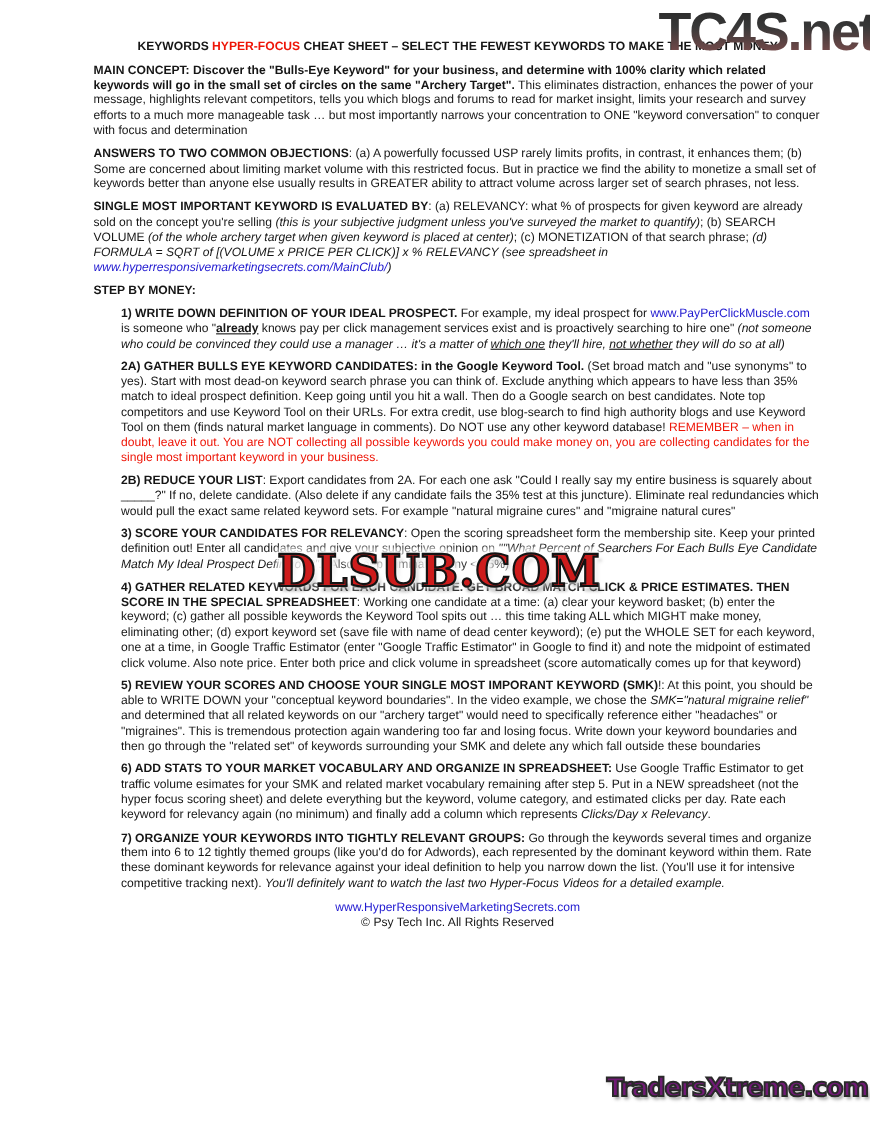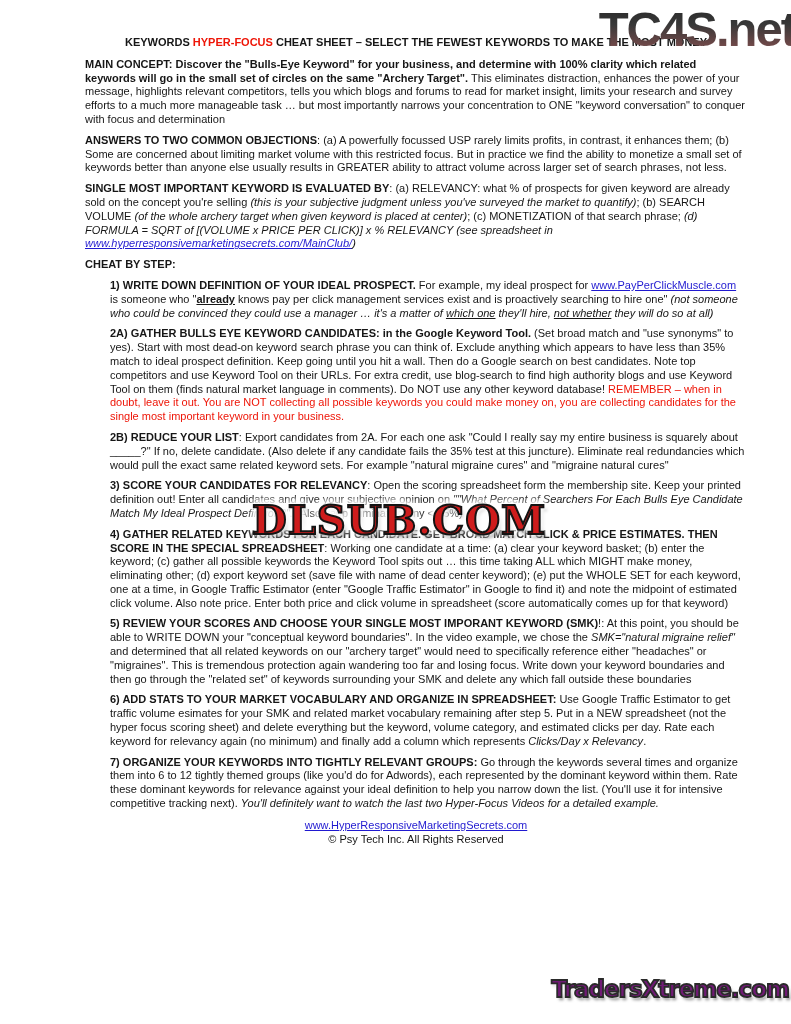--- a/index.html
+++ b/index.html
@@ -17,21 +17,21 @@
     font-size:11px;line-height:13.8px;
   }
   .blk{margin:0 0 7px 0;}
   .blk-title{text-align:center;font-weight:bold;margin-bottom:8px;}
   .blk-step{margin-left:25px;}
   .blk-footer{text-align:center;margin-bottom:0;line-height:14.5px;}
   .seg-b{font-weight:bold;}
   .seg-i{font-style:italic;}
   .seg-r{color:#ee1507;}
   .seg-u{text-decoration:underline;}
-  .seg-l{color:#2019d0;text-decoration:underline;cursor:pointer;}
+  .seg-l{color:#2019d0;cursor:pointer;}
   
   .wm{position:absolute;white-space:nowrap;pointer-events:none;}
   #wm-tc4s{
     top:1px;right:-4px;
     font-family:"Liberation Sans", sans-serif;
     font-weight:bold;font-size:49px;letter-spacing:-2px;
     background:linear-gradient(to bottom,#262626 0%,#383838 42%,#6d4848 78%,#a28585 100%);
     -webkit-background-clip:text;background-clip:text;color:transparent;
     filter:blur(0.4px);
     z-index:5;
@@ -62,21 +62,21 @@
   }
 </style>
 </head>
 <body>
 
 <div id="doc-body">
     <div class="blk blk-title"><span class="seg-b">KEYWORDS </span><span class="seg-b seg-r">HYPER-FOCUS</span><span class="seg-b"> CHEAT SHEET – SELECT THE FEWEST KEYWORDS TO MAKE THE MOST MONEY</span></div>
     <div class="blk blk-para"><span class="seg-b">MAIN CONCEPT</span><span class="seg-b">:  </span><span class="seg-b">Discover the "Bulls-Eye Keyword" for your business, and determine with 100% clarity which related keywords will go in the small set of circles on the same "Archery Target".</span><span>  This eliminates distraction, enhances the power of your message, highlights relevant competitors, tells you which blogs and forums to read for market insight, limits your research and survey efforts to a much more manageable task … but most importantly narrows your concentration to ONE "keyword conversation" to conquer with focus and determination</span></div>
     <div class="blk blk-para"><span class="seg-b">ANSWERS TO TWO COMMON OBJECTIONS</span><span>:  (a) A powerfully focussed USP rarely limits profits, in contrast, it enhances them; (b) Some are concerned about limiting market volume with this restricted focus.  But in practice we find the ability to monetize a small set of keywords better than anyone else usually results in GREATER ability to attract volume across larger set of search phrases, not less.</span></div>
     <div class="blk blk-para"><span class="seg-b">SINGLE MOST IMPORTANT KEYWORD IS EVALUATED BY</span><span>: (a) RELEVANCY: what % of prospects for given keyword are already sold on the concept you're selling </span><span class="seg-i">(this is your subjective judgment unless you've surveyed the market to quantify)</span><span>; (b) SEARCH VOLUME </span><span class="seg-i">(of the whole archery target when given keyword is placed at center)</span><span>; (c) MONETIZATION of that search phrase; </span><span class="seg-i">(d) FORMULA = SQRT of [(VOLUME x PRICE PER CLICK)] x % RELEVANCY  (see spreadsheet in </span><span class="seg-l seg-i">www.hyperresponsivemarketingsecrets.com/MainClub/</span><span class="seg-i">)</span></div>
-    <div class="blk blk-para"><span class="seg-b">CHEAT BY STEP</span><span class="seg-b">:</span></div>
+    <div class="blk blk-para"><span class="seg-b">STEP BY MONEY</span><span class="seg-b">:</span></div>
     <div class="blk blk-step"><span class="seg-b">1) WRITE DOWN DEFINITION OF YOUR IDEAL PROSPECT.</span><span>  For example, my ideal prospect for </span><span class="seg-l">www.PayPerClickMuscle.com</span><span> is someone who "</span><span class="seg-b seg-u">already</span><span> knows pay per click management services exist and is proactively searching to hire one"  </span><span class="seg-i">(not someone who could be convinced they could use a manager … it's a matter of </span><span class="seg-i seg-u">which one</span><span class="seg-i"> they'll hire, </span><span class="seg-i seg-u">not whether</span><span class="seg-i"> they will do so at all)</span></div>
     <div class="blk blk-step"><span class="seg-b">2A) GATHER BULLS EYE KEYWORD CANDIDATES:  in the Google Keyword Tool.</span><span>  (Set broad match and "use synonyms" to yes).  Start with most dead-on keyword search phrase you can think of.  Exclude anything which appears to have less than 35% match to ideal prospect definition.  Keep going until you hit a wall.  Then do a Google search on best candidates. Note top competitors and use Keyword Tool on their URLs.  For extra credit, use blog-search to find high authority blogs and use Keyword Tool on them (finds natural market language in comments).  Do NOT use any other keyword database!  </span><span class="seg-r">REMEMBER – when in doubt, leave it out.  You are NOT collecting all possible keywords you could make money on, you are collecting candidates for the single most important keyword in your business.</span></div>
     <div class="blk blk-step"><span class="seg-b">2B) REDUCE YOUR LIST</span><span>: Export candidates from 2A.  For each one ask "Could I really say my entire business is squarely about _____?"  If no, delete candidate.  (Also delete if any candidate fails the 35% test at this juncture).  Eliminate real redundancies which would pull the exact same related keyword sets.  For example "natural migraine cures" and "migraine natural cures"</span></div>
     <div class="blk blk-step"><span class="seg-b">3) SCORE YOUR CANDIDATES FOR RELEVANCY</span><span>: Open the scoring spreadsheet form the membership site.  Keep your printed definition out!  Enter all candidates and give your subjective opinion on </span><span class="seg-i">""What Percent of Searchers For Each Bulls Eye Candidate Match My Ideal Prospect Definition?".</span><span>  (Also keep eliminating any &lt; 35%)</span></div>
     <div class="blk blk-step"><span class="seg-b">4) GATHER RELATED KEYWORDS FOR EACH CANDIDATE.  GET BROAD MATCH CLICK &amp; PRICE ESTIMATES.  THEN SCORE IN THE SPECIAL SPREADSHEET</span><span>:  Working one candidate at a time: (a) clear your keyword basket; (b) enter the keyword; (c) gather all possible keywords the Keyword Tool spits out … this time taking ALL which MIGHT make money, eliminating other; (d) export keyword set (save file with name of dead center keyword); (e) put the WHOLE SET for each keyword, one at a time, in Google Traffic Estimator (enter "Google Traffic Estimator" in Google to find it) and note the midpoint of estimated click volume.  Also note price.  Enter both price and click volume in spreadsheet (score automatically comes up for that keyword)</span></div>
     <div class="blk blk-step"><span class="seg-b">5) REVIEW YOUR SCORES AND CHOOSE YOUR SINGLE MOST IMPORANT KEYWORD (SMK)</span><span>!:  At this point, you should be able to WRITE DOWN your "conceptual keyword boundaries".  In the video example, we chose the </span><span class="seg-i">SMK="natural migraine relief"</span><span> and determined that all related keywords on our "archery target" would need to specifically reference either "headaches" or "migraines".  This is tremendous protection again wandering too far and losing focus.   Write down your keyword boundaries and then go through the "related set" of keywords surrounding your SMK and delete any which fall outside these boundaries</span></div>
     <div class="blk blk-step"><span class="seg-b">6) ADD STATS TO YOUR MARKET VOCABULARY AND ORGANIZE IN SPREADSHEET:</span><span>  Use Google Traffic Estimator to get traffic volume esimates for your SMK and related market vocabulary remaining after step 5.   Put in a NEW spreadsheet (not the hyper focus scoring sheet) and delete everything but the keyword, volume category, and estimated clicks per day.  Rate each keyword for relevancy again (no minimum) and finally add a column which represents </span><span class="seg-i">Clicks/Day x Relevancy</span><span>.</span></div>
     <div class="blk blk-step"><span class="seg-b">7) ORGANIZE YOUR KEYWORDS INTO TIGHTLY RELEVANT GROUPS:</span><span>  Go through the keywords several times and organize them into 6 to 12 tightly themed groups (like you'd do for Adwords), each represented by the dominant keyword within them.  Rate these dominant keywords for relevance against your ideal definition to help you narrow down the list.  (You'll use it for intensive competitive tracking next).  </span><span class="seg-i">You'll definitely want to watch the last two Hyper-Focus Videos for a detailed example.</span></div>
     <div class="blk blk-footer"><span class="seg-l">www.HyperResponsiveMarketingSecrets.com</span></div>
     <div class="blk blk-footer"><span>© Psy Tech Inc.  All Rights Reserved</span></div>

